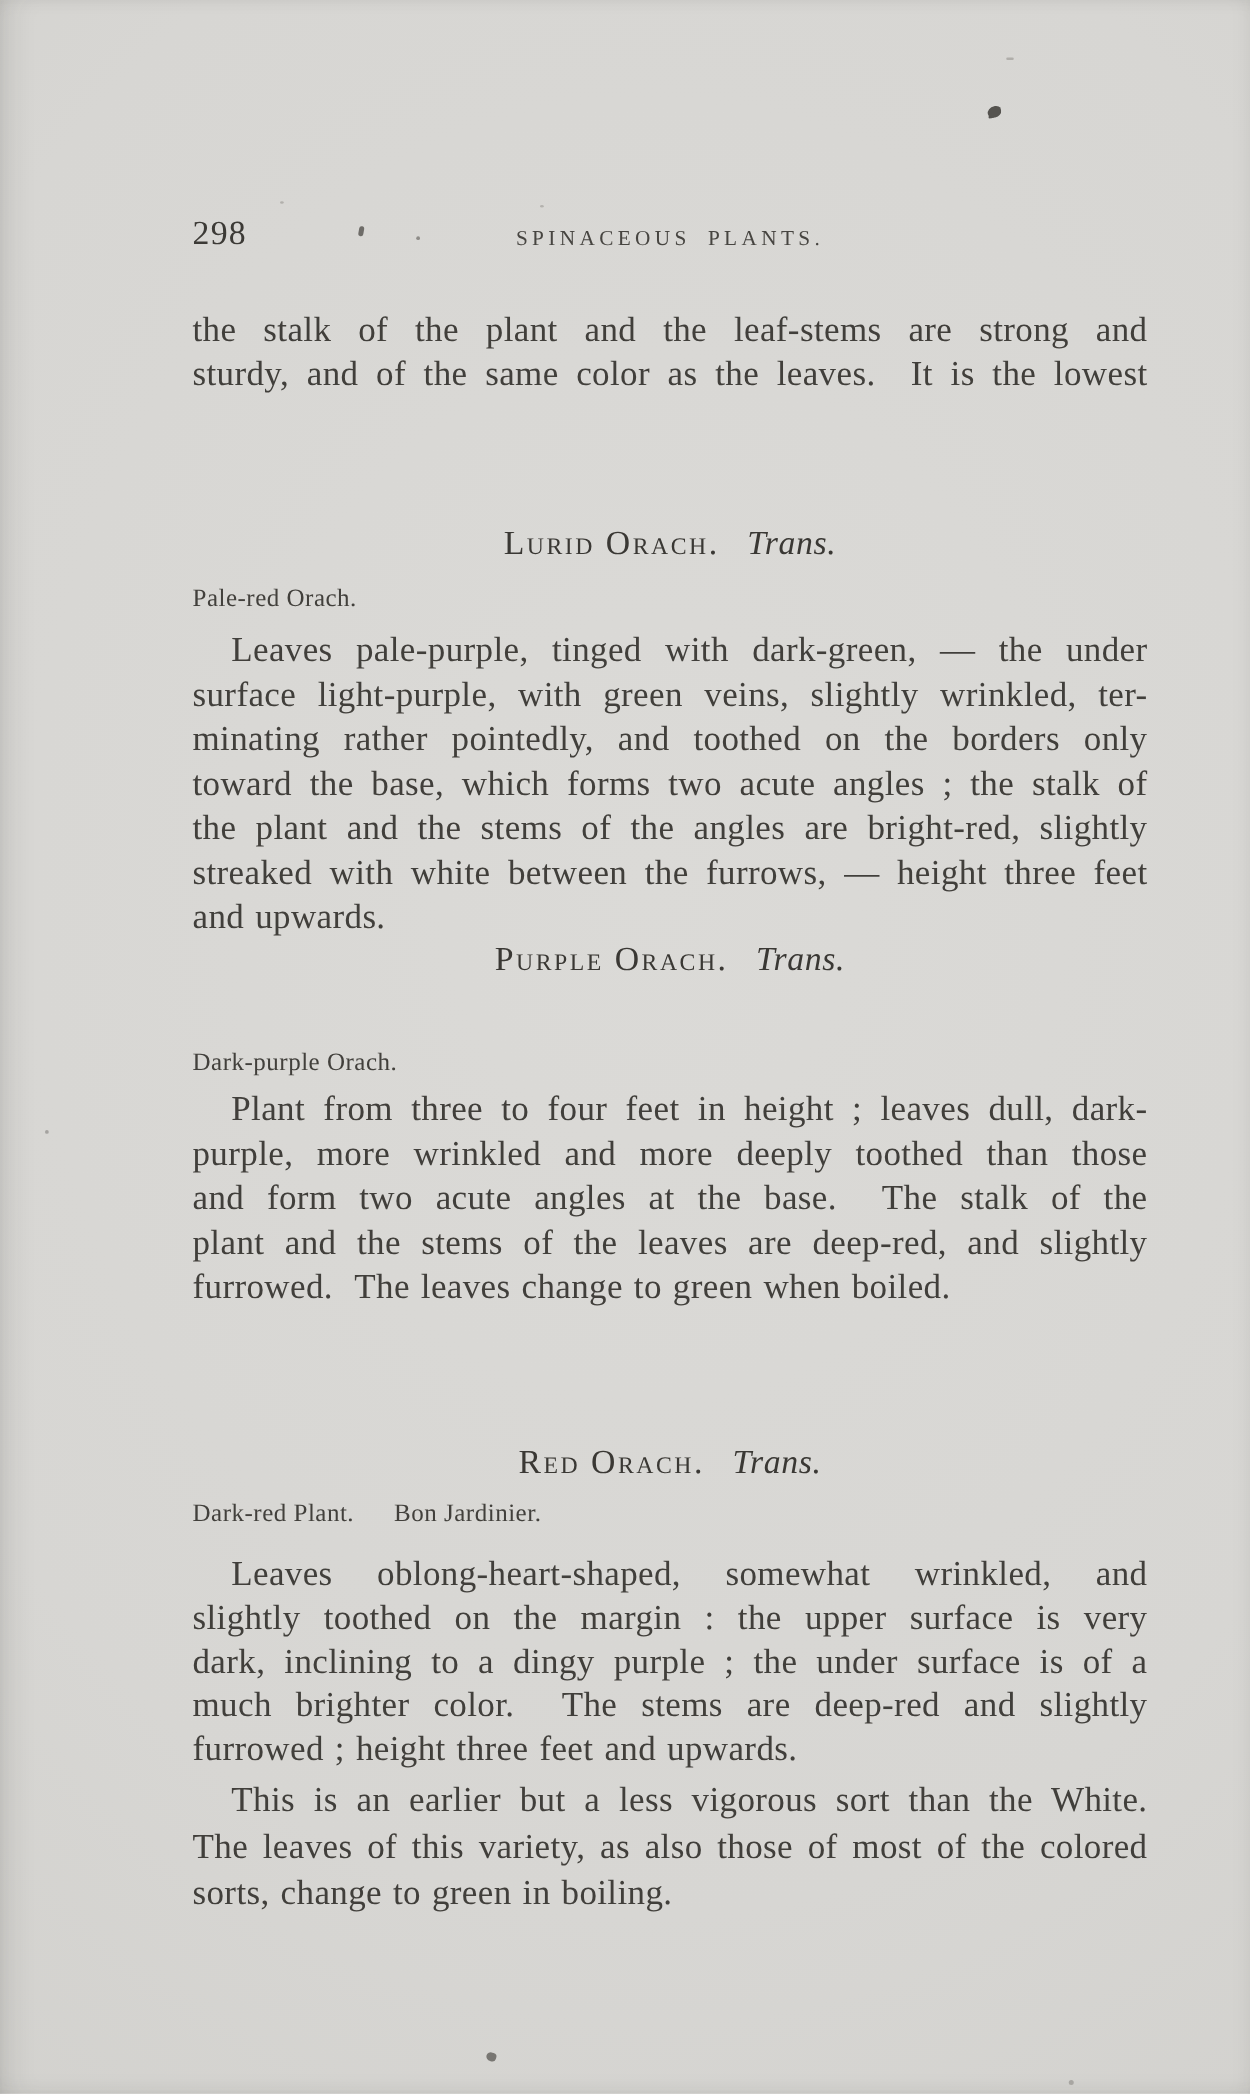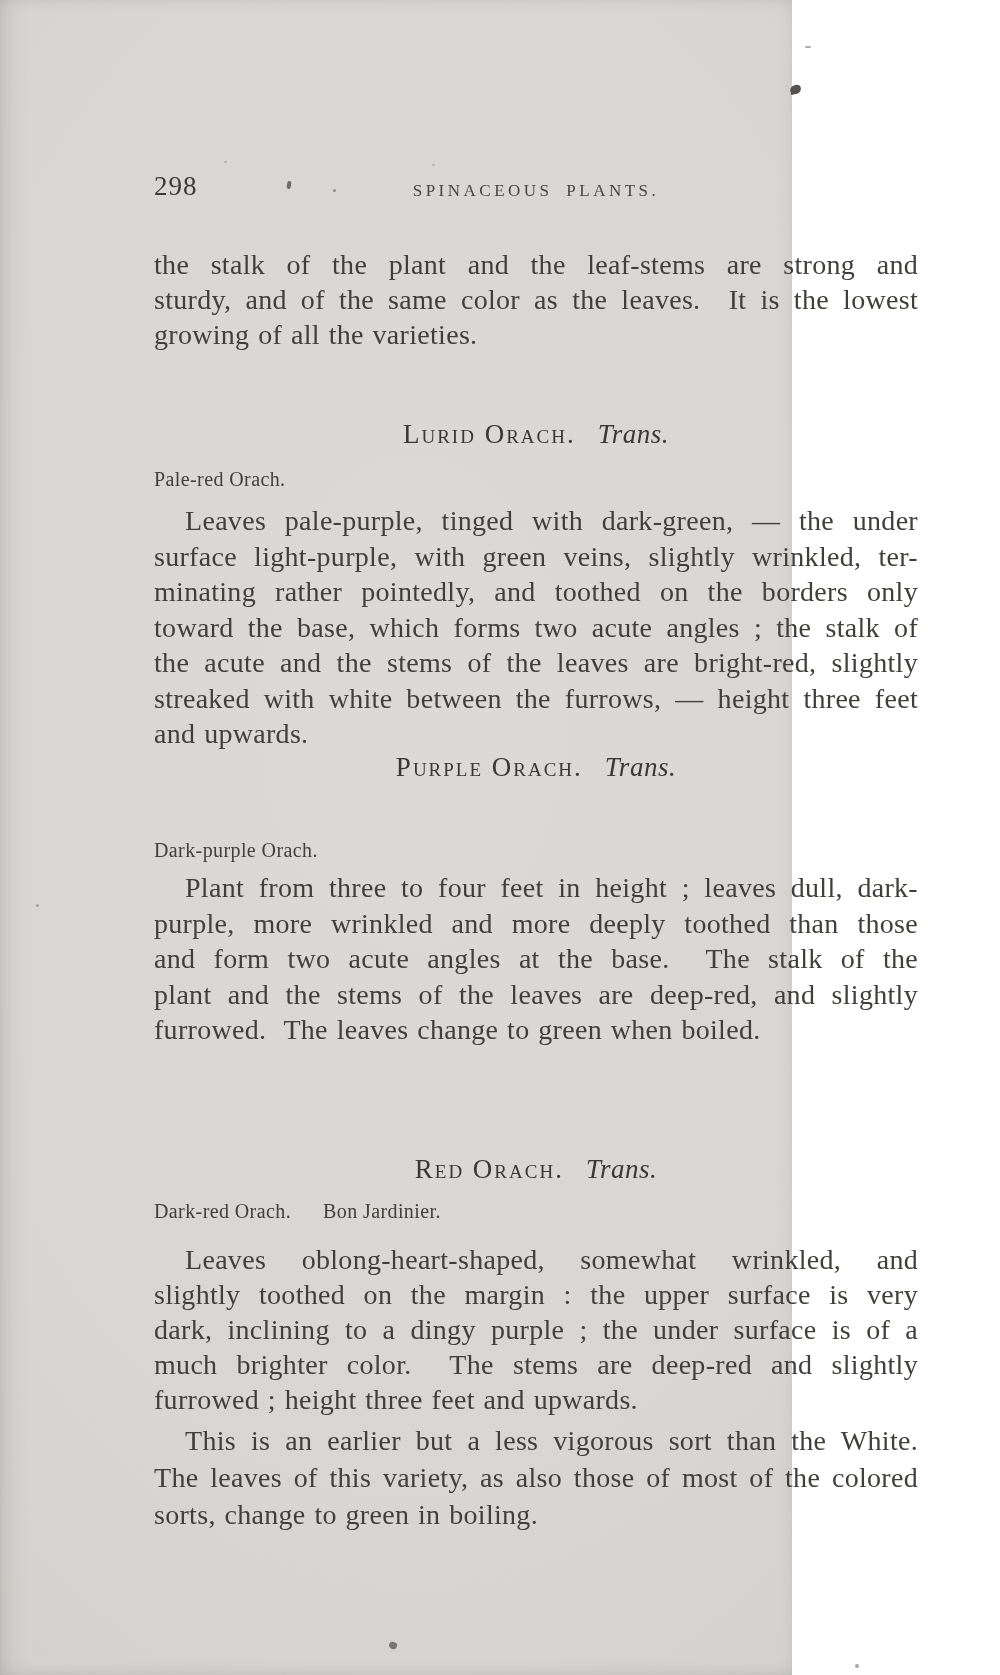--- a/index.html
+++ b/index.html
@@ -7,21 +7,21 @@
     padding: 0;
   }
   body {
     width: 1000px;
     height: 1675px;
     overflow: hidden;
     font-family: "Liberation Serif", "DejaVu Serif", serif;
   }
   .page {
     position: relative;
-    width: 792px;
+    width: 1000px;
     height: 1675px;
     background: radial-gradient(120% 90% at 52% 42%, #dbdad7 0%, #d7d6d3 55%, #cfceca 100%);
     box-shadow: inset 18px 0 30px -22px rgba(40,40,36,0.25),
                 inset -10px 0 24px -20px rgba(40,40,36,0.18),
                 inset 0 -12px 26px -22px rgba(40,40,36,0.20),
                 inset 0 10px 24px -20px rgba(40,40,36,0.12);
     color: #413f3b;
   }
 
   
@@ -129,47 +129,46 @@
 <body>
 
 <div class="page">
 
   <div class="page-number">298</div>
   <div class="running-title">SPINACEOUS PLANTS.</div>
 
   <div class="para intro">
       <div class="pline">the stalk of the plant and the leaf-stems are strong and</div>
       <div class="pline">sturdy, and of the same color as the leaves.  It is the lowest</div>
-      <div class="pline plast">growing of all the varieties.</div>
     </div>
 
   <h2 class="sec-head s1t"><span class="sc">Lurid Orach.</span><span class="src">Trans.</span></h2>
   <div class="syn s1s"><span>Pale-red Orach.</span></div>
   <div class="para s1p">
       <div class="pline pindent">Leaves pale-purple, tinged with dark-green, — the under</div>
       <div class="pline">surface light-purple, with green veins, slightly wrinkled, ter-</div>
       <div class="pline">minating rather pointedly, and toothed on the borders only</div>
       <div class="pline">toward the base, which forms two acute angles ; the stalk of</div>
-      <div class="pline">the acute and the stems of the leaves are bright-red, slightly</div>
+      <div class="pline">the plant and the stems of the angles are bright-red, slightly</div>
       <div class="pline">streaked with white between the furrows, — height three feet</div>
       <div class="pline plast">and upwards.</div>
     </div>
 
   <h2 class="sec-head s2t"><span class="sc">Purple Orach.</span><span class="src">Trans.</span></h2>
   <div class="syn s2s"><span>Dark-purple Orach.</span></div>
   <div class="para s2p">
       <div class="pline pindent">Plant from three to four feet in height ; leaves dull, dark-</div>
       <div class="pline">purple, more wrinkled and more deeply toothed than those</div>
       <div class="pline">and form two acute angles at the base.  The stalk of the</div>
       <div class="pline">plant and the stems of the leaves are deep-red, and slightly</div>
       <div class="pline plast">furrowed.  The leaves change to green when boiled.</div>
     </div>
 
   <h2 class="sec-head s3t"><span class="sc">Red Orach.</span><span class="src">Trans.</span></h2>
-  <div class="syn s3s"><span>Dark-red Orach.</span><span class="syn2">Bon Jardinier.</span></div>
+  <div class="syn s3s"><span>Dark-red Plant.</span><span class="syn2">Bon Jardinier.</span></div>
   <div class="para s3p1">
       <div class="pline pindent">Leaves oblong-heart-shaped, somewhat wrinkled, and</div>
       <div class="pline">slightly toothed on the margin : the upper surface is very</div>
       <div class="pline">dark, inclining to a dingy purple ; the under surface is of a</div>
       <div class="pline">much brighter color.  The stems are deep-red and slightly</div>
       <div class="pline plast">furrowed ; height three feet and upwards.</div>
     </div>
   <div class="para s3p2">
       <div class="pline pindent">This is an earlier but a less vigorous sort than the White.</div>
       <div class="pline">The leaves of this variety, as also those of most of the colored</div>

